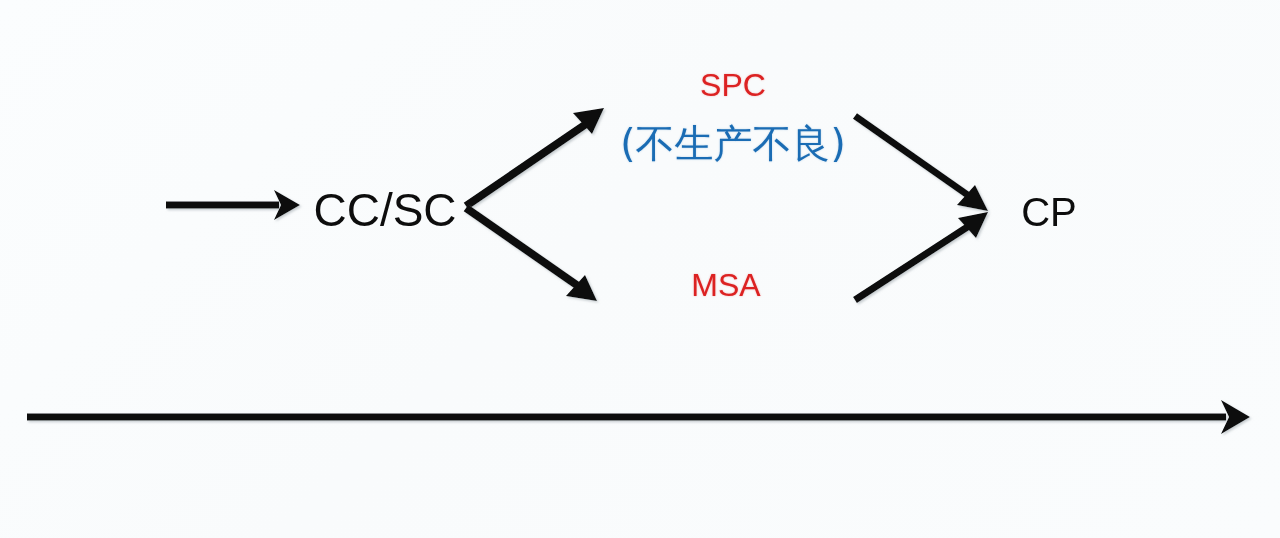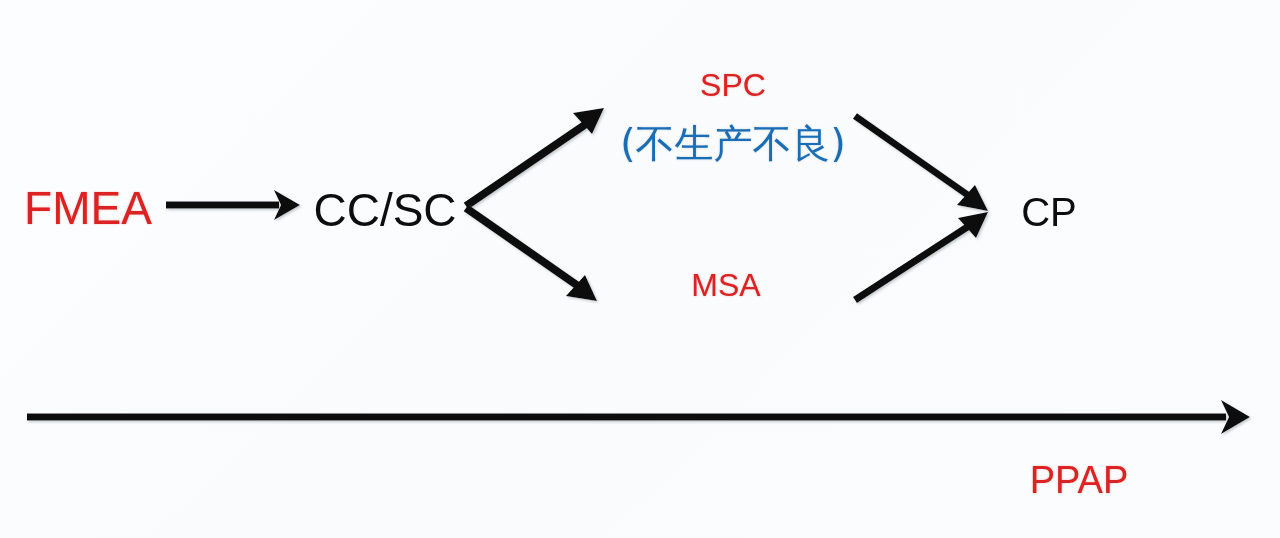--- a/index.html
+++ b/index.html
@@ -88,29 +88,27 @@
     <g filter="url(#softshadow)">
       <line x1="27" y1="417" x2="1226" y2="417" stroke="#0b0b0b" stroke-width="7" stroke-linecap="butt"></line>
       <path d="M 1221 400 L 1250 417 L 1221 434 L 1229 417 Z" fill="#0b0b0b"></path>
     </g>
 
     <g filter="url(#softshadow)">
       <line x1="1143" y1="3" x2="1143" y2="490" stroke="#0b0b0b" stroke-width="7" stroke-linecap="butt"></line>
     </g>
   </svg>
 
-  <div class="node-label lbl-red sz-lg" style="left:88px; top:208px;">FMEA</div>
 
   <div class="node-label lbl-black sz-lg" style="left:385px; top:210px;">CC/SC</div>
 
   <div class="node-label lbl-red sz-md" style="left:733px; top:85px;">SPC</div>
 
   <div class="node-label lbl-blue sz-cn" style="left:733px; top:143px;">(不生产不良)</div>
 
   <div class="node-label lbl-red sz-md" style="left:726px; top:285px;">MSA</div>
 
 
   <div class="node-label lbl-black sz-sm" style="left:1049px; top:212px;">CP</div>
 
 
-  <div class="node-label lbl-red sz-axis" style="left:1079px; top:480px;">PPAP</div>
 
 </div>
 
 </body></html>

